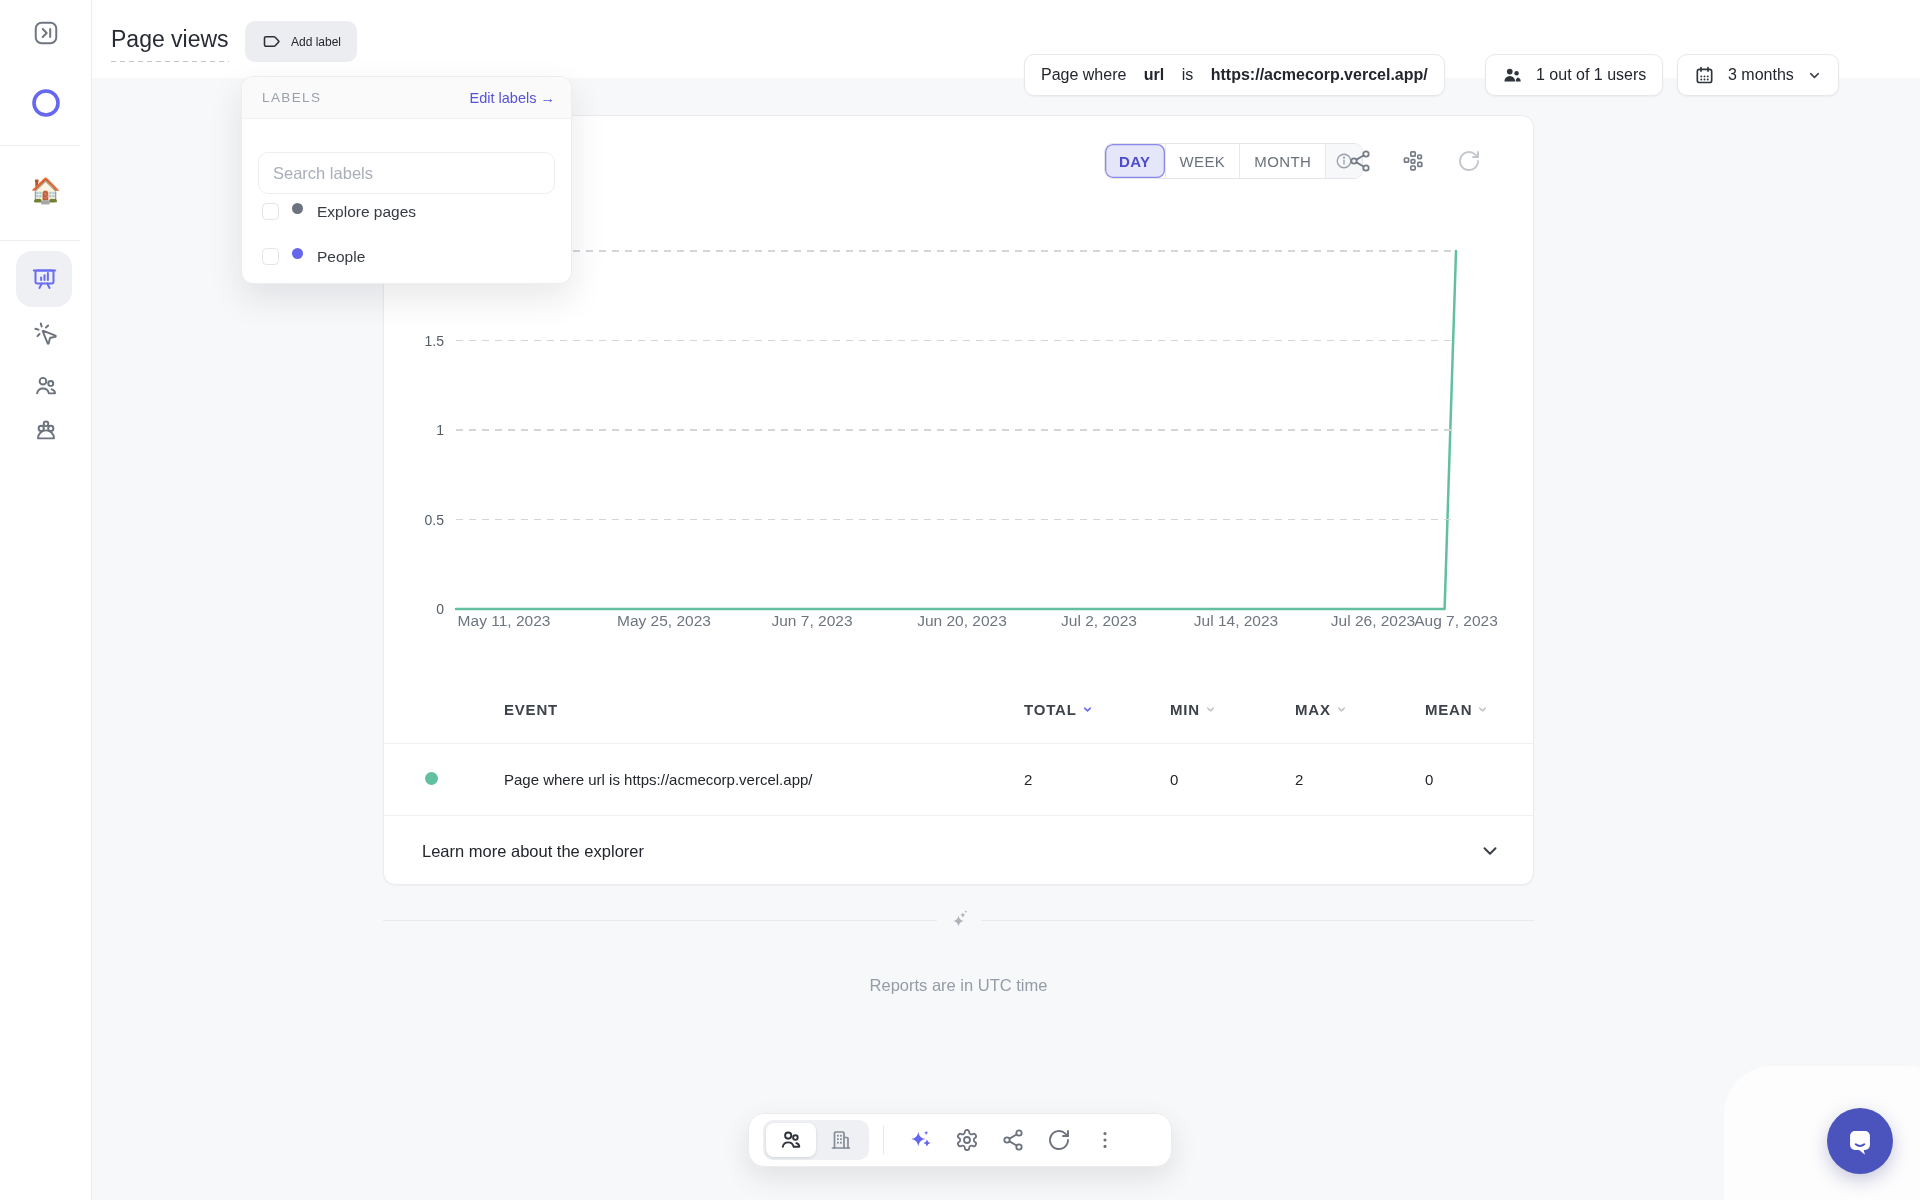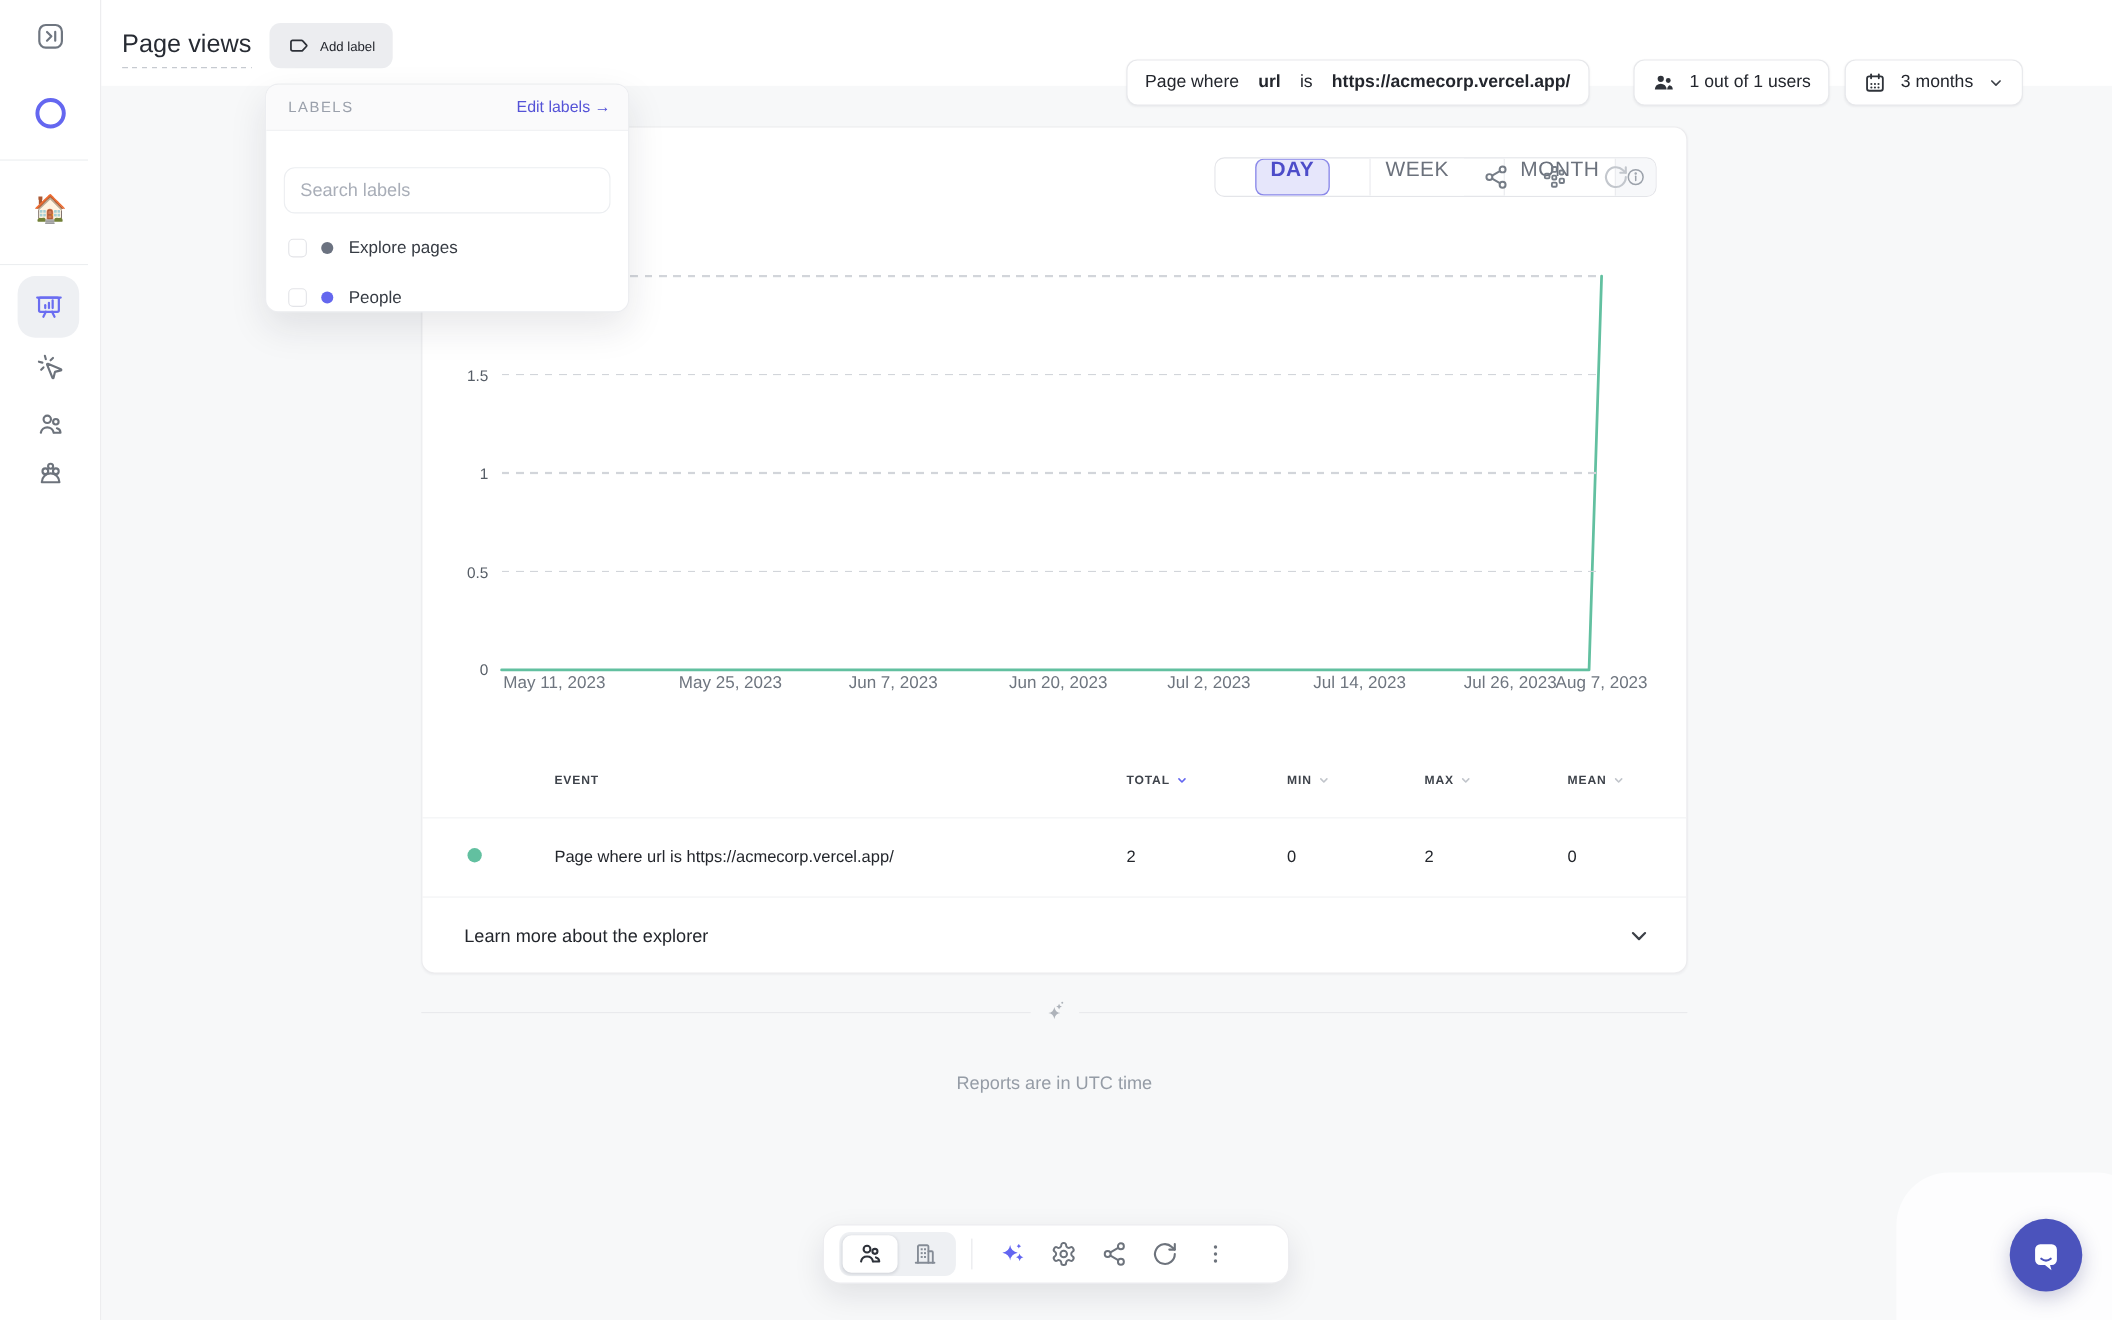--- a/index.html
+++ b/index.html
@@ -32,49 +32,49 @@
   
   .popover { position:absolute; left:241px; top:76px; width:331px; height:208px; background:#fff; border:1px solid #ecedf0;
     border-radius:12px; box-shadow:0 14px 34px rgba(25,28,45,.10); z-index:60; overflow:hidden; }
   .pop-head { height:42px; display:flex; align-items:center; justify-content:space-between; padding:0 16px 0 20px; background:#fafafb; border-bottom:1px solid #f0f1f3; }
   .pop-title { font-size:13.5px; letter-spacing:1.4px; color:#9aa0ab; font-weight:500; }
   .pop-link { font-size:14.5px; color:#5553d7; font-weight:500; cursor:pointer; }
   .pop-search { padding:13px 16px 9px; }
   .pop-search input { width:100%; height:42px; border:1.5px solid #eceef1; border-radius:10px; padding:0 14px; font-size:16.5px;
     color:#3a3f46; outline:none; font-family:inherit;margin-top:20px; }
   .pop-search input::placeholder { color:#a9aeb8; }
-  .opt { height:45px; display:flex; align-items:center; padding:0 20px; cursor:pointer; }
+  .opt { height:45px; display:flex; align-items:flex-start; padding:0 20px; cursor:pointer; }
   .cbx { width:17px; height:17px; border:1.5px solid #e3e4e8; border-radius:4.5px; background:#fff; margin-right:13px; flex:0 0 auto; }
   .dot { width:11px; height:11px; border-radius:50%; margin-right:14px; flex:0 0 auto; }
   .olabel { font-size:15.5px; color:#363b43; }
 
   
   .card { position:absolute; left:383px; top:115px; width:1151px; height:770px; background:#fff; border:1px solid #ececee;
     border-radius:12px; box-shadow:0 1px 2px rgba(16,24,40,.04); z-index:10; }
   .seg-group { position:absolute; left:720px; top:27px; height:36px; display:flex; align-items:stretch; border:1px solid #e4e5e9;
     border-radius:9px; background:#fff; overflow:hidden; }
-  .seg { display:flex; align-items:flex-start; padding:0 14px; font-size:19px; font-weight:500; letter-spacing:.4px; color:#6b717c; cursor:pointer; background:#fff;margin-left:36px; }
+  .seg { display:flex; align-items:center; padding:0 14px; font-size:15px; font-weight:500; letter-spacing:.4px; color:#6b717c; cursor:pointer; background:#fff; }
   .seg + .seg { border-left:1px solid #e9eaee; }
   .seg.sel { background:#e6e6fb; color:#4d4cc9; font-weight:600; border-radius:8px; box-shadow:inset 0 0 0 1.3px #8b89e9; }
   .seg-info { display:flex; align-items:center; padding:0 9px; background:#f7f8fa; border-left:1px solid #e9eaee; cursor:pointer; }
   .card-icon { position:absolute; top:33px; width:24px; height:24px; cursor:pointer; }
 
   .y-axis { position:absolute; left:0; top:135px; width:60px; height:358px; }
   .ytick { position:absolute; right:0; width:60px; height:20px; line-height:20px; text-align:right; font-size:14px; color:#565d66; }
   .plot { position:absolute; left:72px; top:135px; width:1000px; height:358px; }
   .gridline { position:absolute; left:0; width:100%; height:1.5px;
     background:repeating-linear-gradient(to right,#d2d5da 0 7px,transparent 7px 13px); }
   .chart-svg { position:absolute; inset:0; overflow:visible; }
   .x-axis { position:absolute; left:72px; top:496px; width:1000px; height:20px; }
   .xtick { position:absolute; top:0; transform:translateX(-50%); white-space:nowrap; font-size:15.5px; color:#6e757f; }
 
   
   .table { position:absolute; left:0; top:560px; right:0; bottom:0; }
   .thead { display:grid; grid-template-columns:520px 146px 125px 130px 1fr; padding-left:120px; height:68px; align-items:center; border-bottom:1px solid #f1f2f4; }
-  .th { display:flex; align-items:center; gap:5px; font-size:11px; font-weight:700; letter-spacing:.8px; color:#3e434b; cursor:pointer; }
+  .th { display:flex; align-items:center; gap:5px; font-size:15px; font-weight:700; letter-spacing:.8px; color:#3e434b; cursor:pointer; }
   .th .chev { color:#c1c5cb; }
   .th .chev.act { color:#6366f1; }
   .tr { display:grid; grid-template-columns:120px 520px 146px 125px 130px 1fr; height:72px; align-items:center; border-bottom:1px solid #f1f2f4; cursor:pointer; }
   .row-dot { width:13px; height:13px; border-radius:50%; margin-left:41px; }
   .td { font-size:15px; color:#23262c; }
   .learn { display:flex; align-items:center; height:70px; padding-left:38px; font-size:16.5px; font-weight:500; color:#23262c; position:relative; cursor:pointer; border-radius:0 0 12px 12px; }
   .learn svg { position:absolute; right:32px; }
 
   
   .split { position:absolute; left:383px; top:902px; width:1151px; height:36px; display:flex; align-items:center; z-index:5; }

